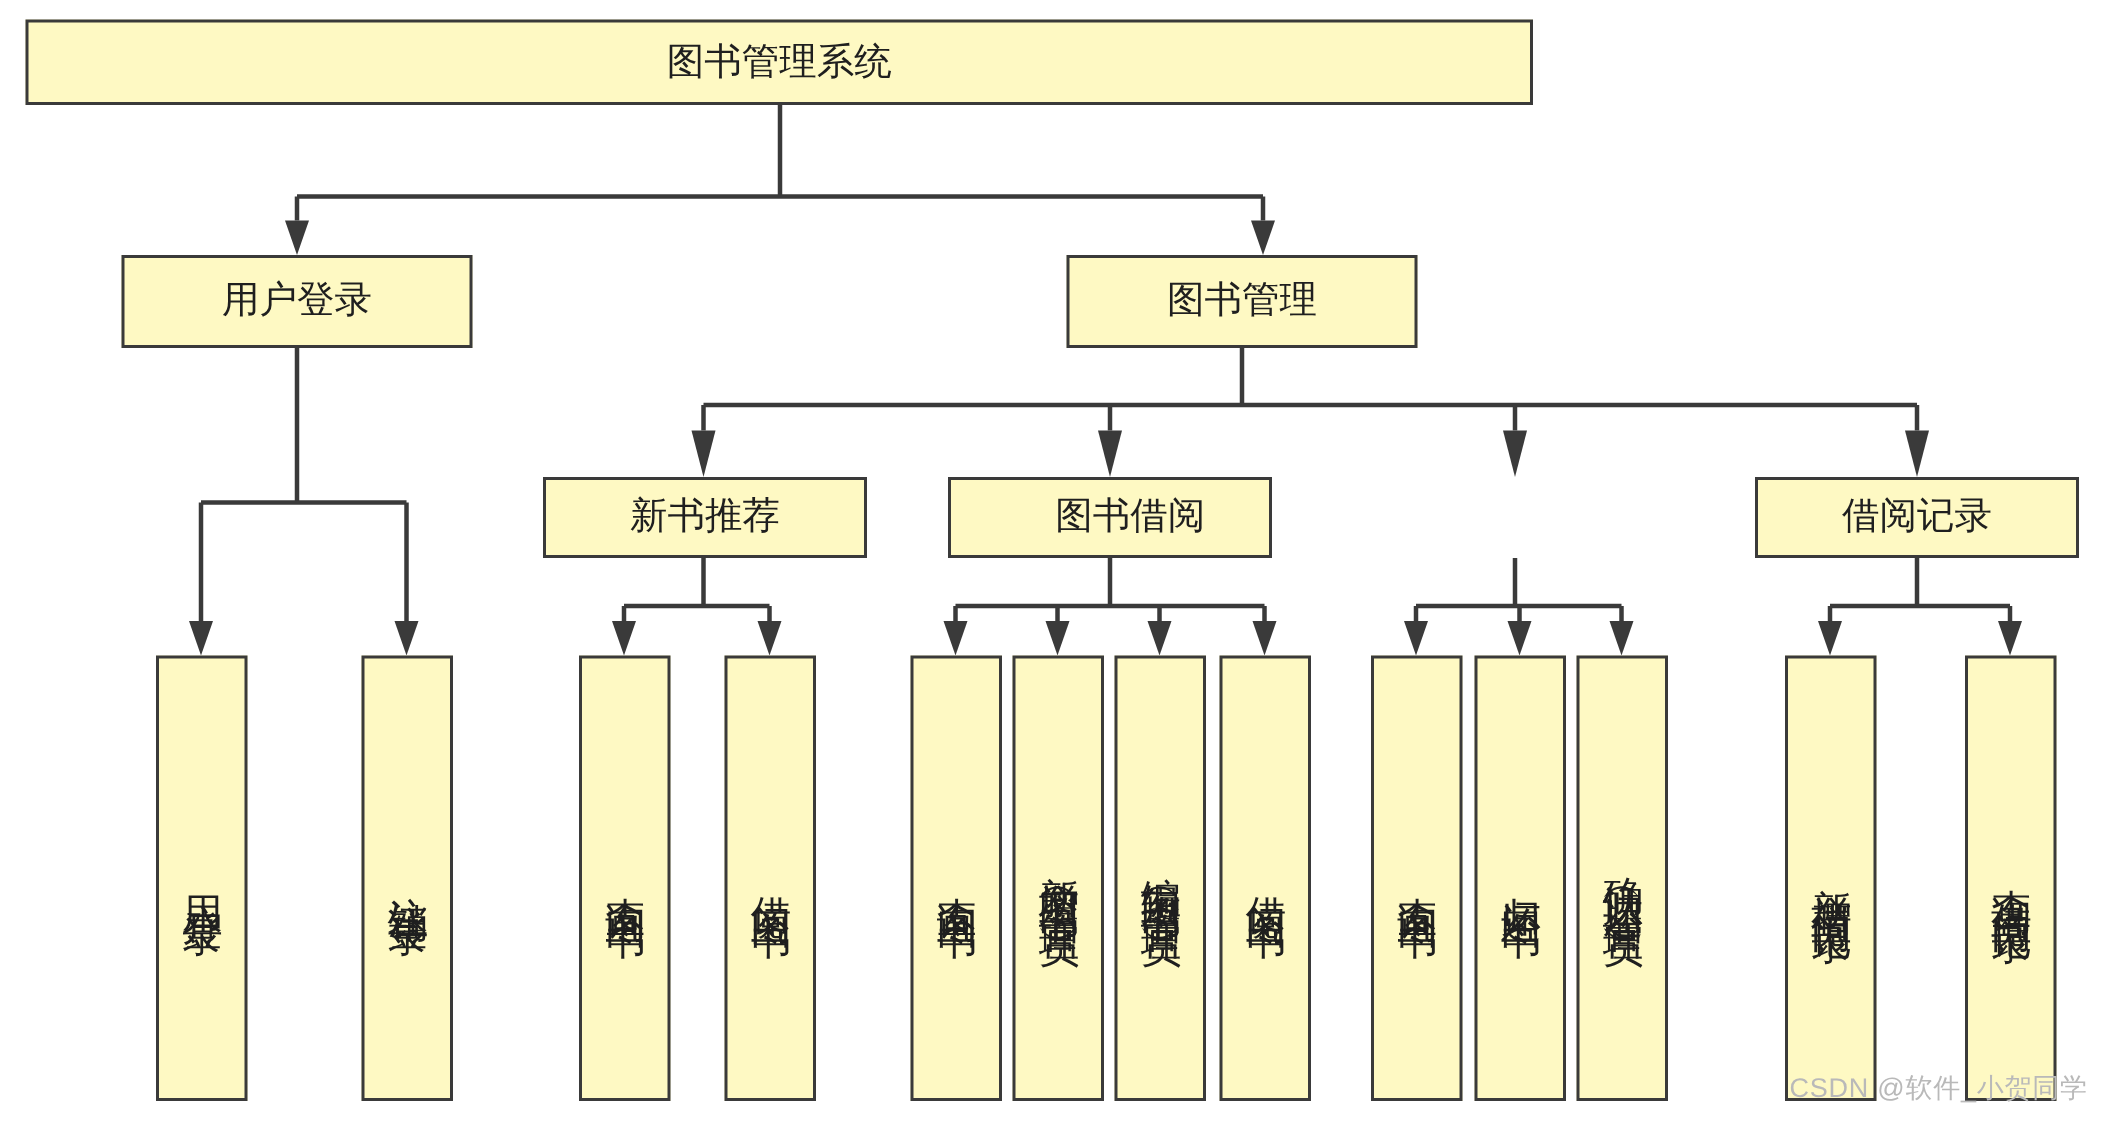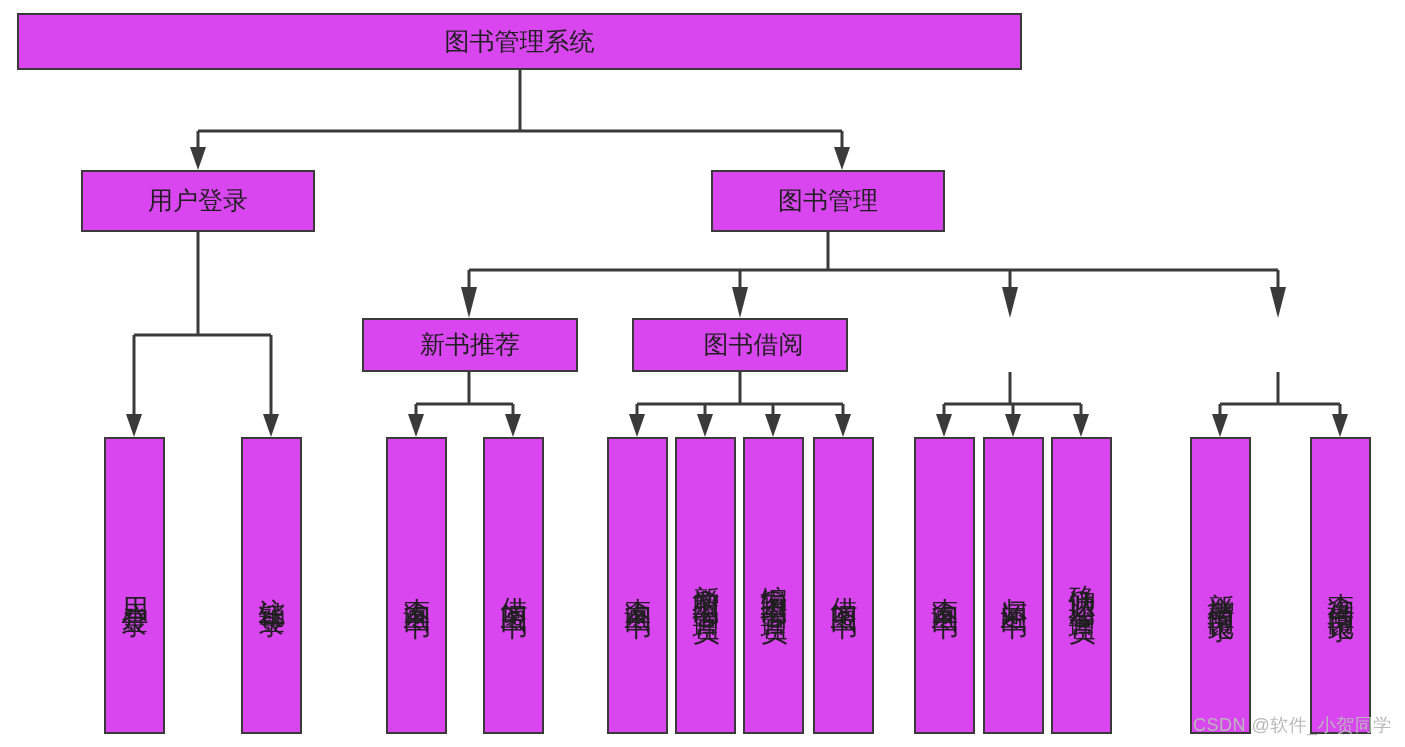--- a/index.html
+++ b/index.html
@@ -7,21 +7,21 @@
     width:1405px;height:747px;overflow:hidden;
     font-family:"Liberation Sans","DejaVu Sans",sans-serif;
     -webkit-font-smoothing:antialiased;
   }
   #stage{position:relative;width:1405px;height:747px;background:#fff;}
   svg#wires{position:absolute;left:0;top:0;width:1405px;height:747px;}
 
   .node{
     position:absolute;
     box-sizing:border-box;
-    background:#d946ef;
+    background:#fef9c3;
     border:2.5px solid #3a3a3a;
     display:flex;
     align-items:center;
     justify-content:center;
     overflow:hidden;
     font-family:Liberation Serif, serif;
   }
   .node .lbl{
     color:#1f1f1f;
     line-height:1.18;
@@ -150,20 +150,23 @@
 
   <div class="node h-node" style="left:362px;top:318px;width:216px;height:54px;">
     <span class="lbl">新书推荐</span>
   </div>
 
   <div class="node h-node" style="left:632px;top:318px;width:216px;height:54px;padding-left:27px;">
     <span class="lbl">图书借阅</span>
   </div>
 
 
+  <div class="node h-node" style="left:1170px;top:318px;width:216px;height:54px;">
+    <span class="lbl">借阅记录</span>
+  </div>
 
   <div class="node v-node" style="left:104px;top:437px;width:61px;height:297px;">
     <span class="lbl">用户登录</span>
   </div>
 
   <div class="node v-node" style="left:241px;top:437px;width:61px;height:297px;">
     <span class="lbl">注销登录</span>
   </div>
 
   <div class="node v-node" style="left:386px;top:437px;width:61px;height:297px;">

